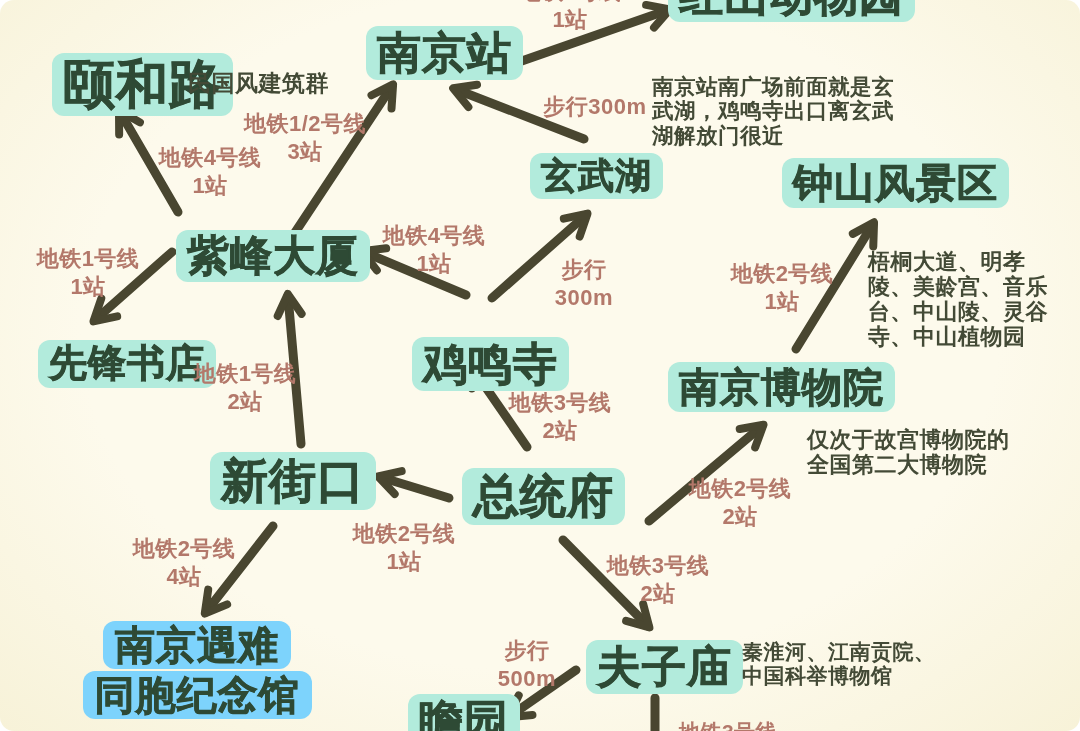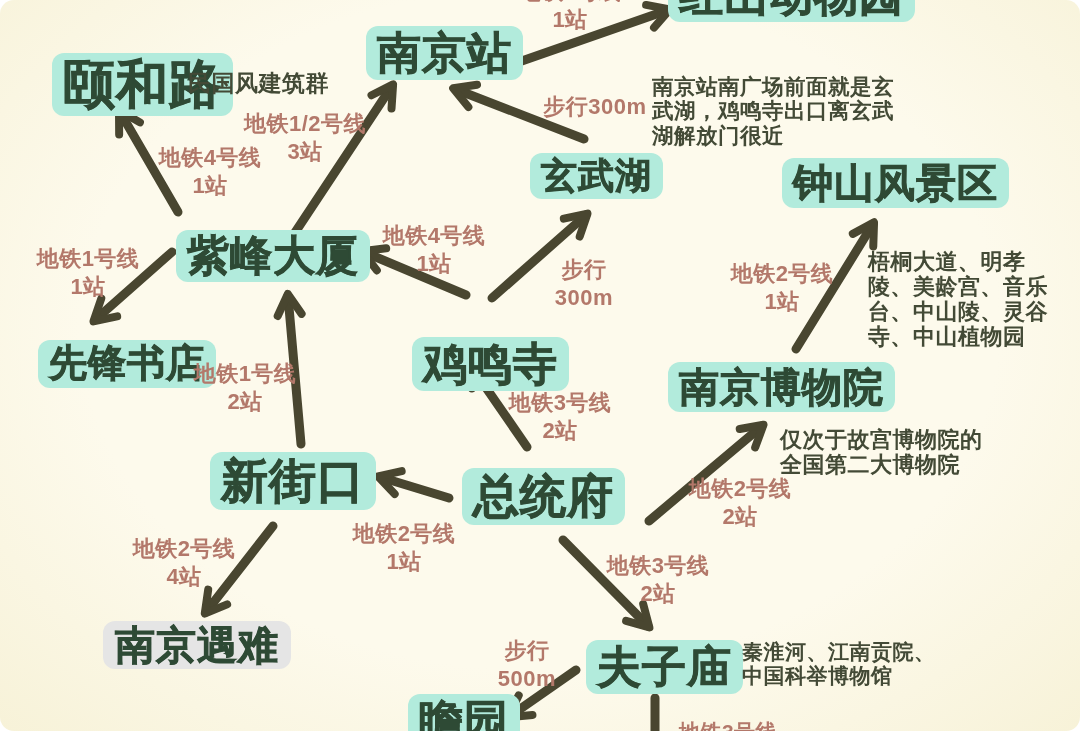--- a/index.html
+++ b/index.html
@@ -26,21 +26,21 @@
   }
   .node-lines {
     position:absolute;
     text-align:center;
     color:#2e4a35;
     font-weight:bold;
     -webkit-text-stroke:0.8px #2e4a35;
   }
   .node-lines span {
     display:inline-block;
-    background:#e5e5e5;
+    background:#7dd3fc;
     border-radius:12px;
     padding:2px 12px;
     margin:1px 0;
     line-height:1.1;
     letter-spacing:1px;
     white-space:nowrap;
   }
   .route {
     position:absolute;
     color:#b3786a;
@@ -106,20 +106,21 @@
 <div class="node" style="left:412px; top:303px; font-size:44px;margin-top:34px;">鸡鸣寺</div>
 
 <div class="node" style="left:668px; top:362px; font-size:40px;">南京博物院</div>
 
 <div class="node" style="left:210px; top:452px; font-size:47px;text-align:center;">新街口</div>
 
 <div class="node" style="left:462px; top:468px; font-size:46px;">总统府</div>
 
 <div class="node-lines" style="left:82px; top:620px; width:230px; font-size:40px;">
   <span>南京遇难</span><br>
+  <span>同胞纪念馆</span>
 </div>
 
 <div class="node" style="left:586px; top:640px; font-size:44px;">夫子庙</div>
 
 <div class="node" style="left:408px; top:694px; font-size:44px;">瞻园</div>
 
 <div class="route" style="left:500px; top:-22px; width:140px; font-size:22px;">地铁1号线
 1站</div>
 
 <div class="route" style="left:238px; top:110px; width:134px; font-size:22px;">地铁1/2号线
@@ -169,17 +170,17 @@
 
 <div class="note" style="left:652px; top:75px; width:250px; font-size:21.5px;">南京站南广场前面就是玄
 武湖，鸡鸣寺出口离玄武
 湖解放门很近</div>
 
 <div class="note" style="left:868px; top:250px; width:190px; font-size:22px;">梧桐大道、明孝
 陵、美龄宫、音乐
 台、中山陵、灵谷
 寺、中山植物园</div>
 
-<div class="note" style="left:780px; top:428px; width:215px; font-size:22px;">仅次于故宫博物院的
+<div class="note" style="left:807px; top:428px; width:215px; font-size:22px;">仅次于故宫博物院的
 全国第二大博物院</div>
 
 <div class="note" style="left:742px; top:640px; width:205px; font-size:21px;">秦淮河、江南贡院、
 中国科举博物馆</div>
 
 </body></html>

